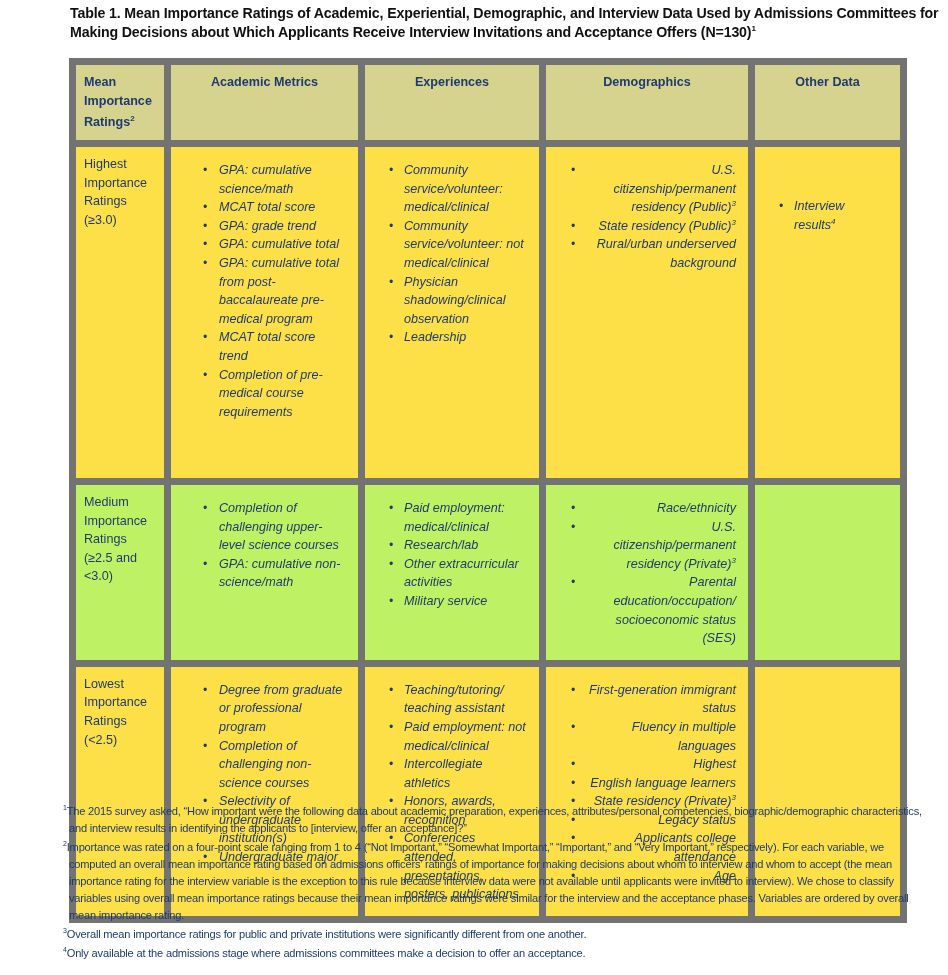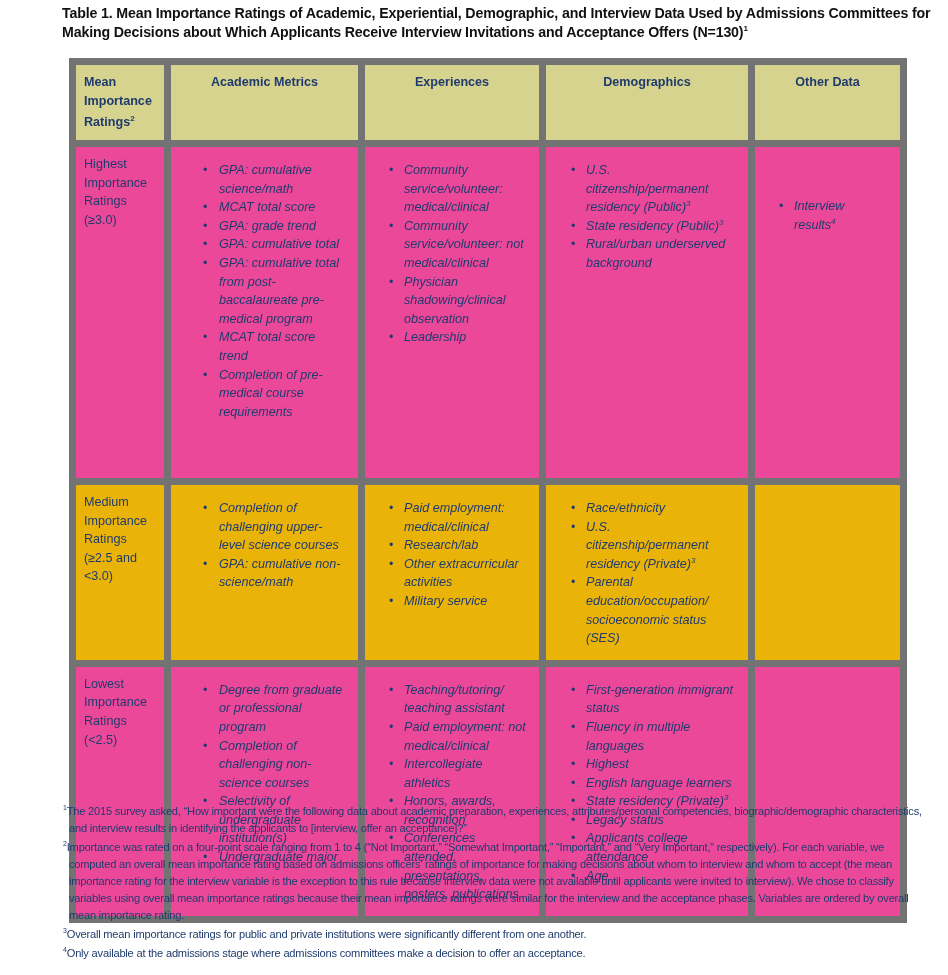--- a/index.html
+++ b/index.html
@@ -1,38 +1,38 @@
 <!DOCTYPE html>
 <html><head>
 <meta charset="utf-8">
 <style>
   html, body { margin: 0; padding: 0; background: #ffffff; }
   body { width: 948px; height: 975px; position: relative; overflow: hidden;
          font-family: "Liberation Sans", sans-serif; color: #1f3b6e; }
-  .title { position: absolute; left: 62px; top: 4px; width: 870px;
+  .title { position: absolute; left: 70px; top: 4px; width: 870px;
            font-family: "Liberation Sans", sans-serif; font-weight: bold;
            font-size: 14.2px; line-height: 19px; color: #111111; letter-spacing: -0.15px; }
   .title sup { font-size: 8px; vertical-align: super; line-height: 0; }
   table.main { position: absolute; left: 69px; top: 58px; width: 831px;
                border-collapse: collapse; table-layout: fixed; }
   table.main td, table.main th { border: 7px solid #737373; vertical-align: top;
                font-size: 12.6px; line-height: 18.6px; color: #1f3b6e; padding: 8px; }
   th { background: #d6d38f; font-weight: bold; color: #1f3b6e; text-align: center; height: 50px; }
   th.rating-h { text-align: left; padding: 4px 6px 0 7px; line-height: 13.5px; font-size: 12.6px; }
   th.rating-h sup { font-size: 8px; }
   th.col-h { padding-top: 4px; font-size: 12.6px; }
-  td { background: #ec4899; }
+  td { background: #fde047; }
   td.lbl { padding: 4px 4px 0 7px; line-height: 14px; font-size: 12.6px; }
-  tr.row-medium td { background: #eab308; }
+  tr.row-medium td { background: #bef264; }
   ul { list-style: none; margin: 0; padding: 6px 4px 4px 0; font-style: italic; }
   li { position: relative; padding-left: 40px; }
   li::before { content: "\2022"; position: absolute; left: 24px; top: 0; font-size: 12px; color: #1f3b6e; }
   td.col-exp li { padding-left: 31px; }
   td.col-exp li::before { left: 16px; }
-  td.col-demo li { padding-left: 32px; }
+  td.col-demo li { padding-left: 32px; text-align: right; }
   td.col-demo li::before { left: 17px; }
   td.col-other li { padding-left: 31px; margin-top: 36px; }
   td.col-other li::before { left: 16px; }
   sup.fn { font-size: 8px; vertical-align: super; line-height: 0; }
   .notes { position: absolute; left: 63px; top: 803px; width: 870px;
            font-size: 11.1px; line-height: 17px; color: #1f3b6e; letter-spacing: -0.2px; }
   .note { margin: 0 0 2px 0; padding-left: 6px; text-indent: -6px; }
   .note sup { font-size: 7px; vertical-align: super; line-height: 0; }
 </style>
 </head>

